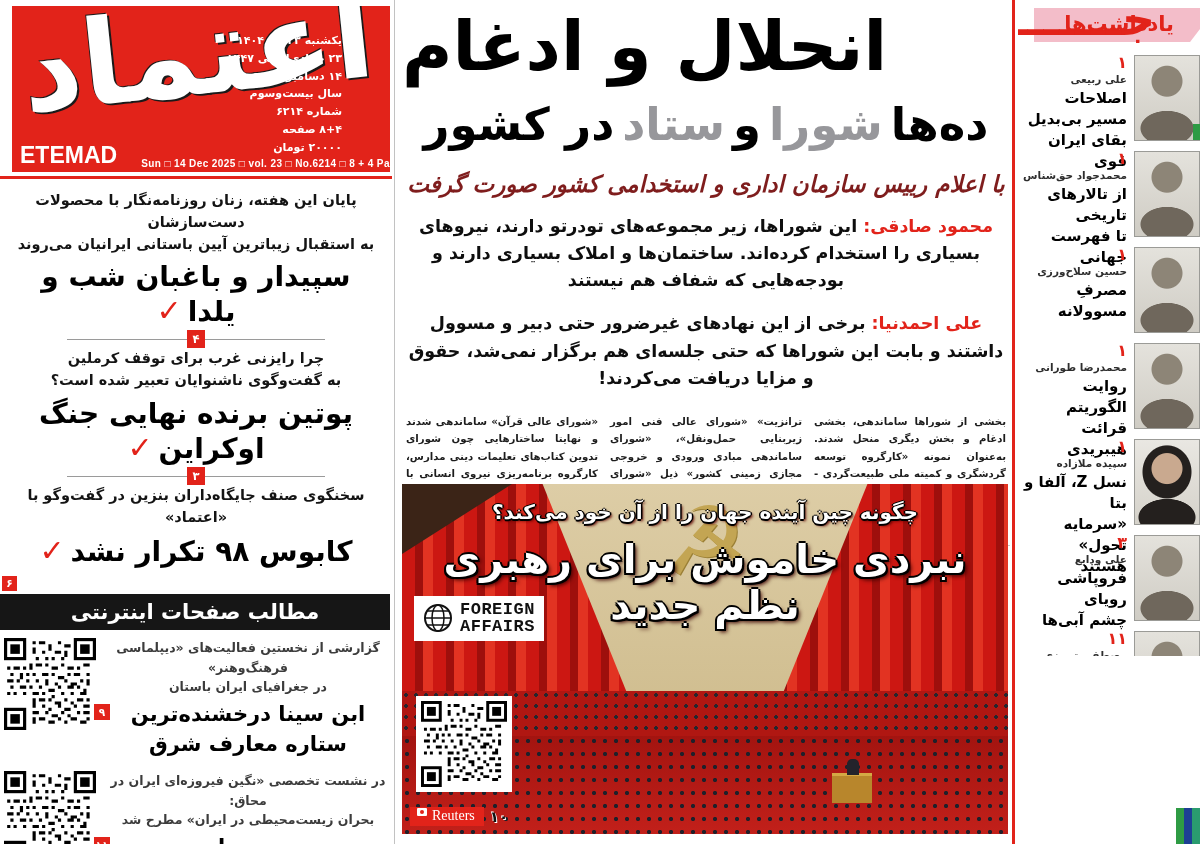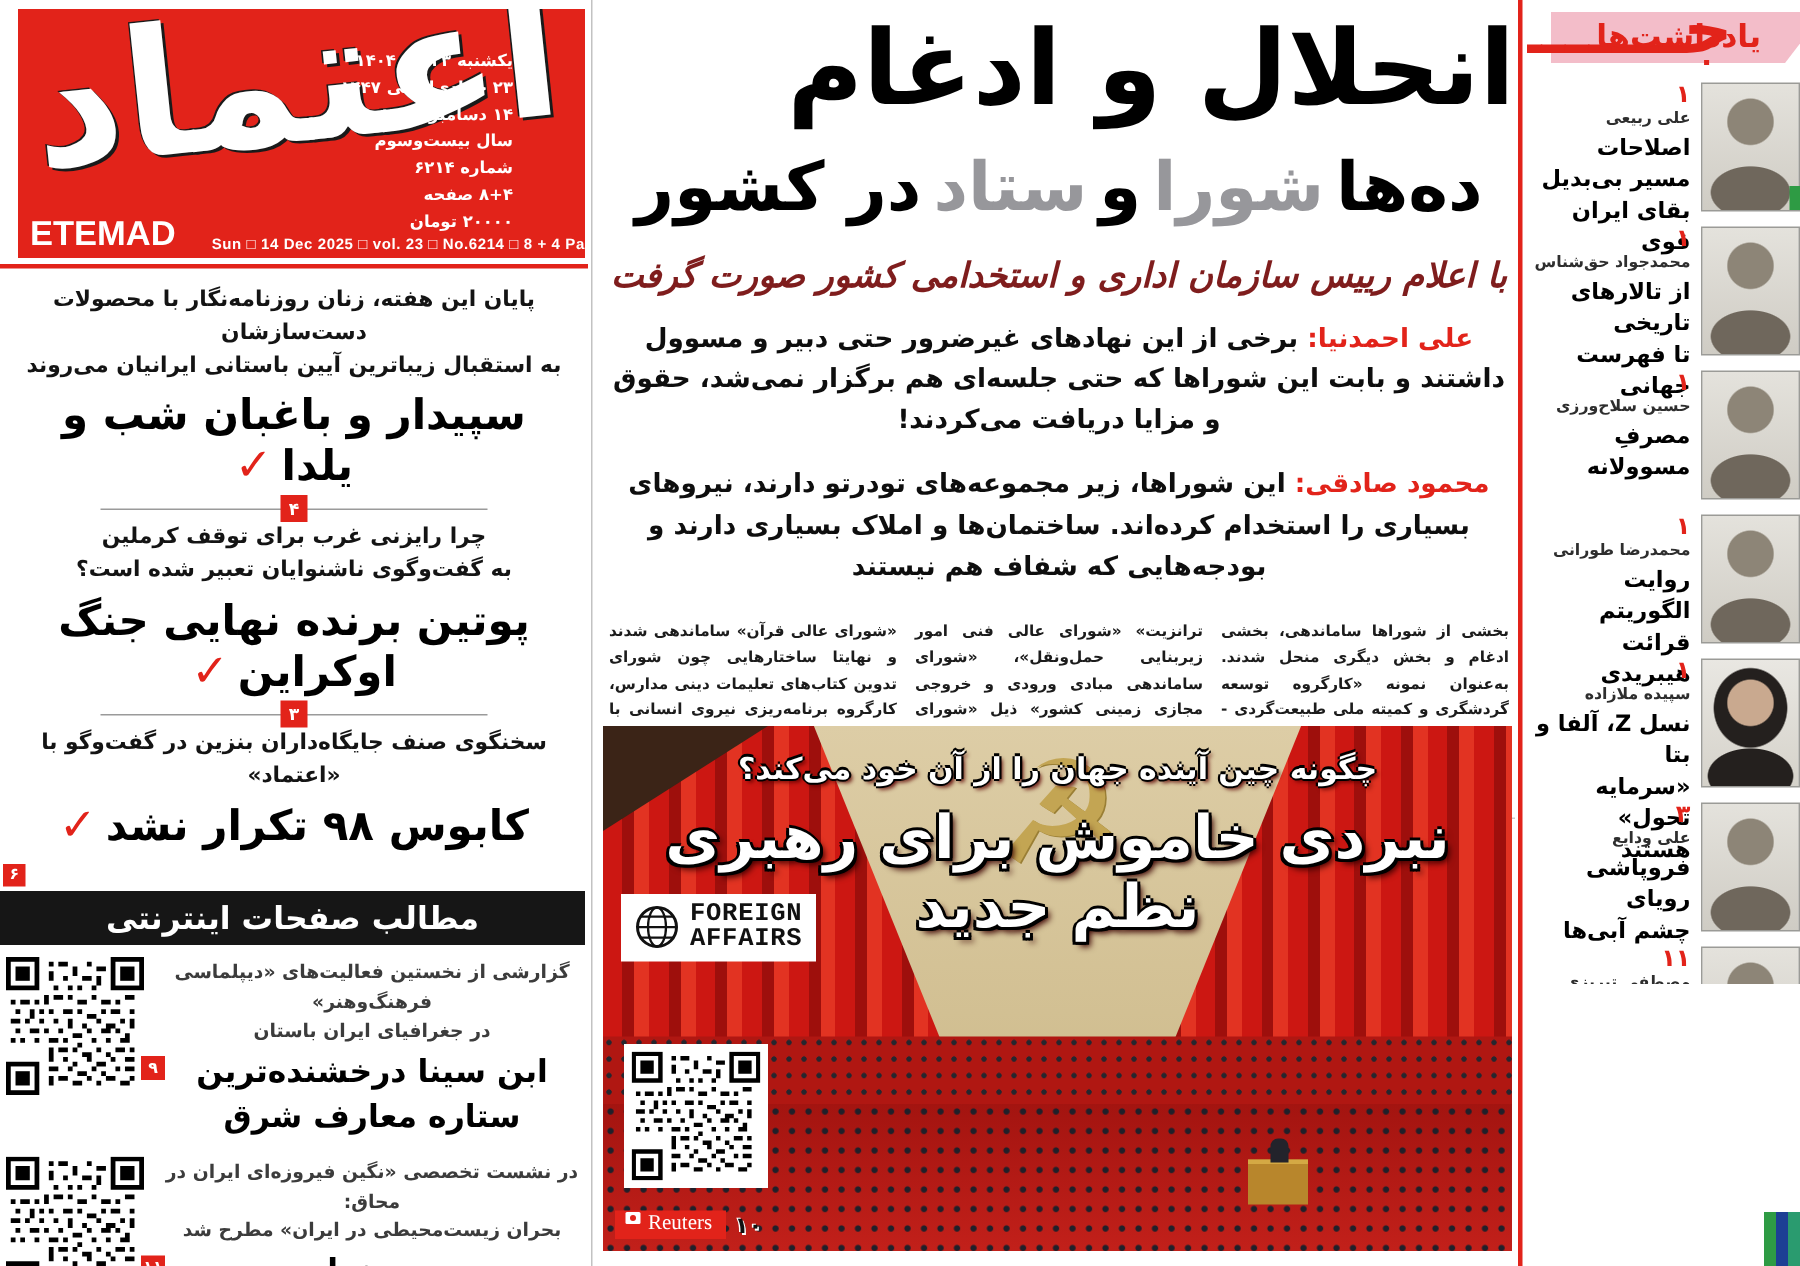--- a/index.html
+++ b/index.html
@@ -34,21 +34,21 @@
   .qritem { display:flex; direction:ltr; align-items:flex-start; padding:8px 2px 4px 4px; }
   .qrwrap { position:relative; width:98px; flex:0 0 98px; }
   .qr { width:92px; height:92px; background:#fff; }
   .qrbadge { position:absolute; right:-8px; bottom:14px; width:16px; height:16px; line-height:16px; font-size:10.5px; }
   .qrtext { flex:1; direction:rtl; text-align:center; padding-left:4px; }
   .qrkicker { font-size:12.5px; font-weight:bold; color:#3c3c3c; line-height:1.55; white-space:pre-line; }
   .qrhead { font-size:21px; font-weight:bold; color:#000; line-height:1.4; white-space:pre-line; margin-top:4px; }
 
   
   .center { position:absolute; left:402px; top:0; width:608px; height:844px; overflow:hidden; }
-  .mainh1 { direction:rtl; text-align:right; font-weight:bold; color:#000; font-size:69px; margin-top:6px; letter-spacing:-2px; }
+  .mainh1 { direction:rtl; text-align:left; font-weight:bold; color:#000; font-size:69px; margin-top:6px; letter-spacing:-2px; }
   .mainh2 { direction:rtl; text-align:center; font-weight:bold; color:#000; font-size:45px; margin-top:12px; letter-spacing:-1px; }
   .mainh2 .gw { color:#97979b; }
   .mainh2 span { margin:0 4px; }
   .subhead { direction:rtl; text-align:center; font-weight:bold; color:#7f1d1d; font-size:23px; margin-top:20px;font-style:italic; }
   .quote { direction:rtl; text-align:center; font-size:17.5px; font-weight:bold; color:#0e0e0e; line-height:1.55; margin-top:16px; padding:0 6px; }
   .qname { color:#e2231a; }
   .cols { display:flex; direction:rtl; gap:12px; margin-top:14px; border-bottom:1px solid #c9c9c9; padding:7px 4px 9px 4px; }
   .col { flex:1; direction:rtl; text-align:justify; font-size:10.2px; font-weight:bold; color:#1c1c1c; line-height:1.72; }
   .readmore { color:#e2231a; }
 
@@ -201,26 +201,26 @@
   </div>
 
   <div class="center">
     <div class="mainh1">انحلال و ادغام</div>
     <div class="mainh2">
       <span>ده‌ها</span><span class="gw">شورا</span><span>و</span><span class="gw">ستاد</span><span>در کشور</span>
     </div>
     <div class="subhead">با اعلام رییس سازمان اداری و استخدامی کشور صورت گرفت</div>
 
     <div class="quote">
+      <span class="qname">محمود صادقی:</span>
+      <span>این شوراها، زیر مجموعه‌های تودرتو دارند، نیروهای بسیاری را استخدام کرده‌اند. ساختمان‌ها و املاک بسیاری دارند و بودجه‌هایی که شفاف هم نیستند</span>
+    </div>
+    <div class="quote">
       <span class="qname">علی احمدنیا:</span>
       <span>برخی از این نهادهای غیرضرور حتی دبیر و مسوول داشتند و بابت این شوراها که حتی جلسه‌ای هم برگزار نمی‌شد، حقوق و مزایا دریافت می‌کردند!</span>
-    </div>
-    <div class="quote">
-      <span class="qname">محمود صادقی:</span>
-      <span>این شوراها، زیر مجموعه‌های تودرتو دارند، نیروهای بسیاری را استخدام کرده‌اند. ساختمان‌ها و املاک بسیاری دارند و بودجه‌هایی که شفاف هم نیستند</span>
     </div>
 
     <div class="cols">
       <div class="col">بخشی از شوراها ساماندهی، بخشی ادغام و بخش دیگری منحل شدند. به‌عنوان نمونه «کارگروه توسعه گردشگری و کمیته ملی طبیعت‌گردی - اکوتوریسم» ذیل «شورای عالی میراث فرهنگی و گردشگری»، «شورای عالی</div>
       <div class="col">ترانزیت» «شورای عالی فنی امور زیربنایی حمل‌ونقل»، «شورای ساماندهی مبادی ورودی و خروجی مجازی زمینی کشور» ذیل «شورای عالی هماهنگی حمل‌ونقل و ایمنی کشور»، «شورای توسعه فرهنگ قرآنی» ذیل</div>
       <div class="col"><span>«شورای عالی قرآن» ساماندهی شدند و نهایتا ساختارهایی چون شورای تدوین کتاب‌های تعلیمات دینی مدارس، کارگروه برنامه‌ریزی نیروی انسانی با محوریت تامین نیروی انسانی متخصص و... منحل شده‌اند. </span><span class="readmore">صفحه ۲ را بخوانید</span></div>
     </div>
 
     <div class="photo">
       <div class="curtain left"></div>

